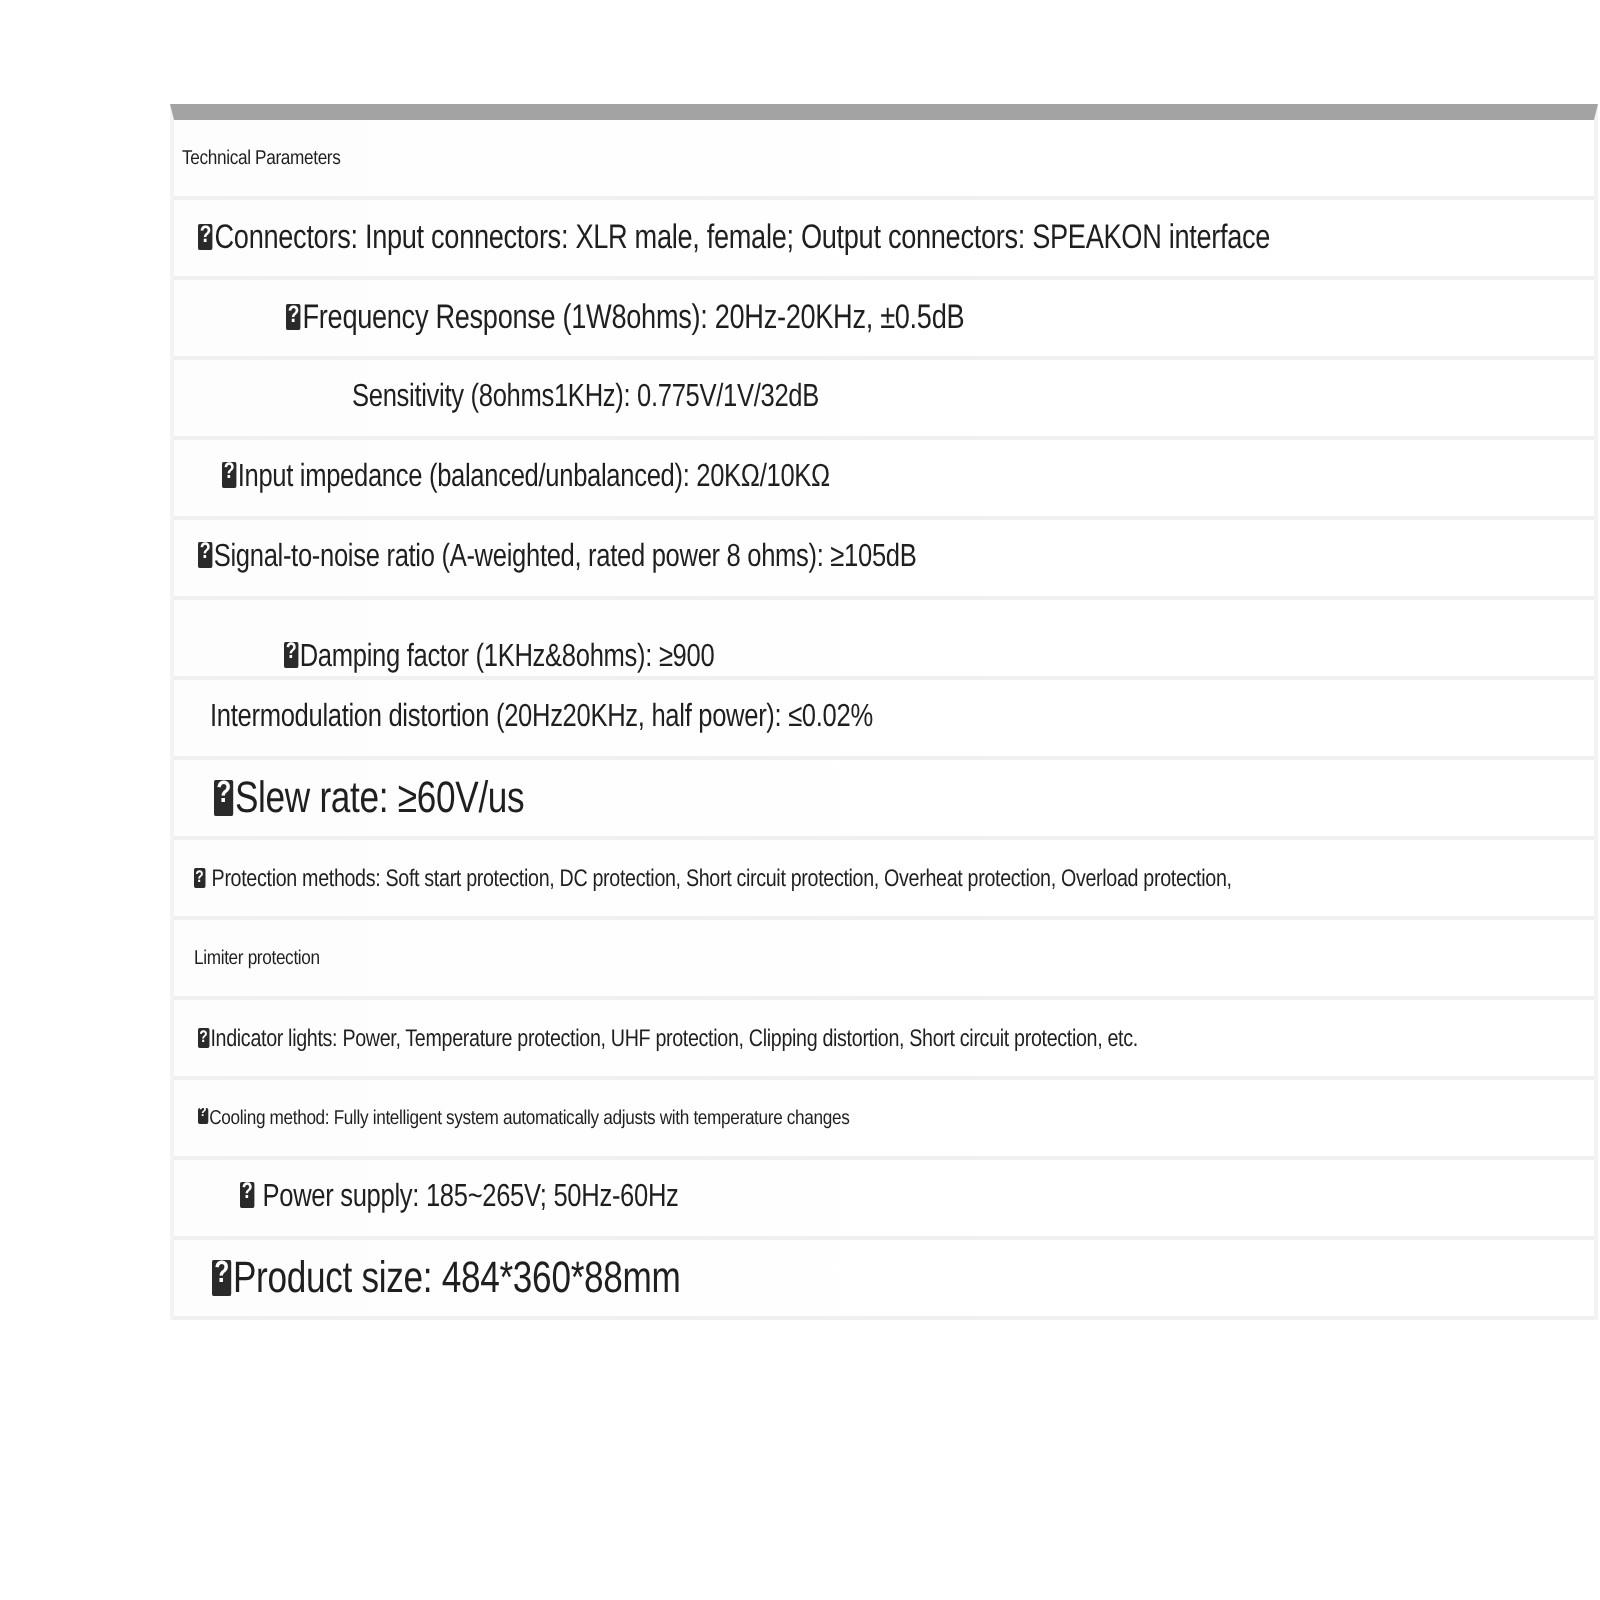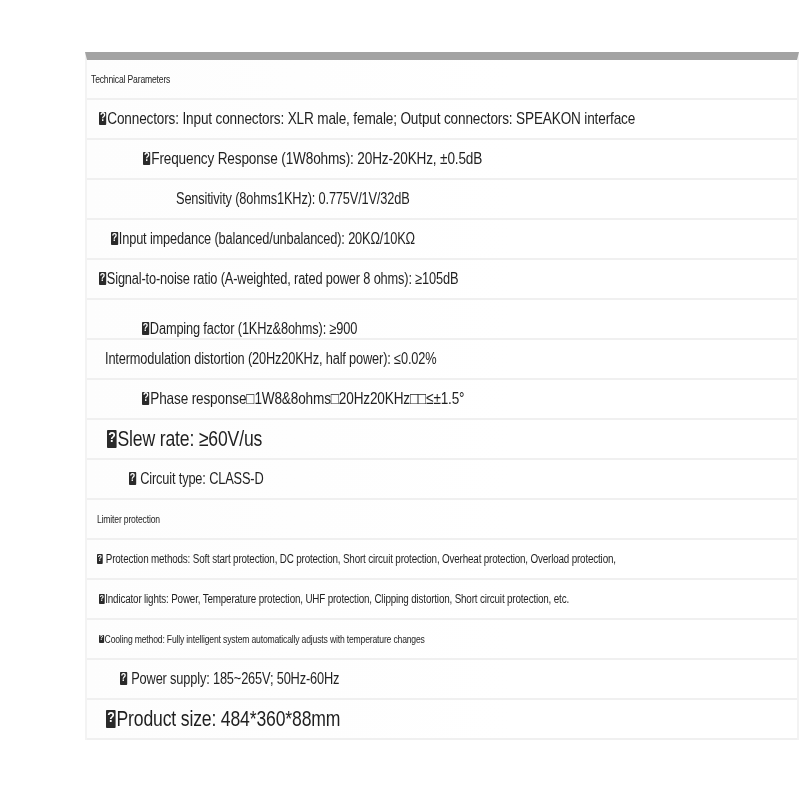--- a/index.html
+++ b/index.html
@@ -86,34 +86,28 @@
       </div>
       <div class="row" style="padding-left: 12px; text-align: right;">
         <span class="txt sz-m"><span class="glyph"></span><span>Signal-to-noise ratio (A-weighted, rated power 8 ohms): ≥105dB</span></span>
       </div>
       <div class="row" style="padding-left: 55px; align-items: flex-end;">
         <span class="txt sz-m"><span class="glyph"></span><span>Damping factor (1KHz&amp;8ohms): ≥900</span></span>
       </div>
       <div class="row" style="padding-left: 18px;">
         <span class="txt sz-m"><span>Intermodulation distortion (20Hz20KHz, half power): ≤0.02%</span></span>
       </div>
-      <div class="row" style="padding-left: 55px;">
-        <span class="txt sz-l"><span class="glyph"></span><span>Phase response□1W8&amp;8ohms□20Hz20KHz□□≤±1.5°</span></span>
-      </div>
       <div class="row" style="padding-left: 20px;">
         <span class="txt sz-xl"><span class="glyph"></span><span>Slew rate: ≥60V/us</span></span>
       </div>
-      <div class="row" style="padding-left: 42px;">
-        <span class="txt sz-m"><span class="glyph"></span><span> Circuit type: CLASS-D</span></span>
+      <div class="row" style="padding-left: 10px;">
+        <span class="txt sz-s"><span class="glyph"></span><span> Protection methods: Soft start protection, DC protection, Short circuit protection, Overheat protection, Overload protection,</span></span>
       </div>
       <div class="row" style="padding-left: 10px;">
         <span class="txt sz-xs"><span>Limiter protection</span></span>
-      </div>
-      <div class="row" style="padding-left: 10px;">
-        <span class="txt sz-s"><span class="glyph"></span><span> Protection methods: Soft start protection, DC protection, Short circuit protection, Overheat protection, Overload protection,</span></span>
       </div>
       <div class="row" style="padding-left: 12px;">
         <span class="txt sz-s"><span class="glyph"></span><span>Indicator lights: Power, Temperature protection, UHF protection, Clipping distortion, Short circuit protection, etc.</span></span>
       </div>
       <div class="row" style="padding-left: 12px;">
         <span class="txt sz-xs"><span class="glyph"></span><span>Cooling method: Fully intelligent system automatically adjusts with temperature changes</span></span>
       </div>
       <div class="row" style="padding-left: 33px;">
         <span class="txt sz-m"><span class="glyph"></span><span> Power supply: 185~265V; 50Hz-60Hz</span></span>
       </div>

